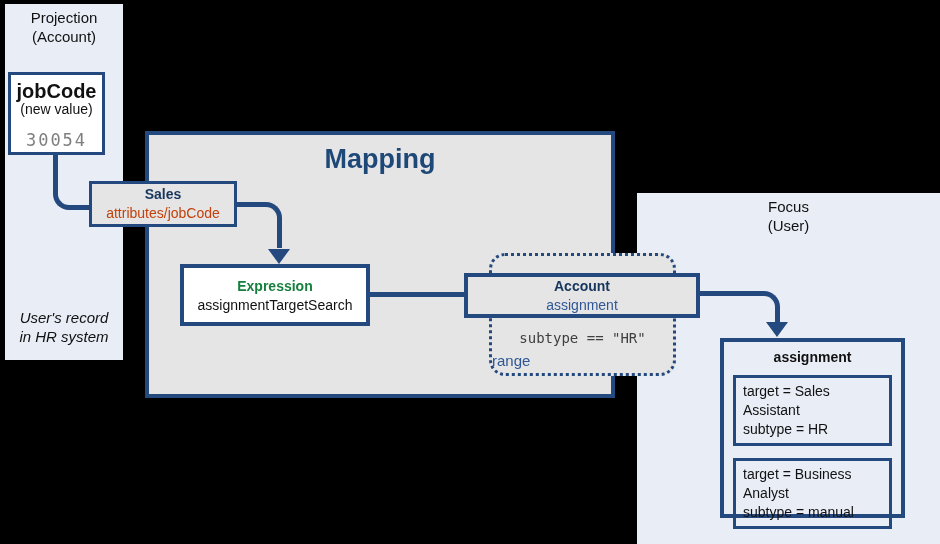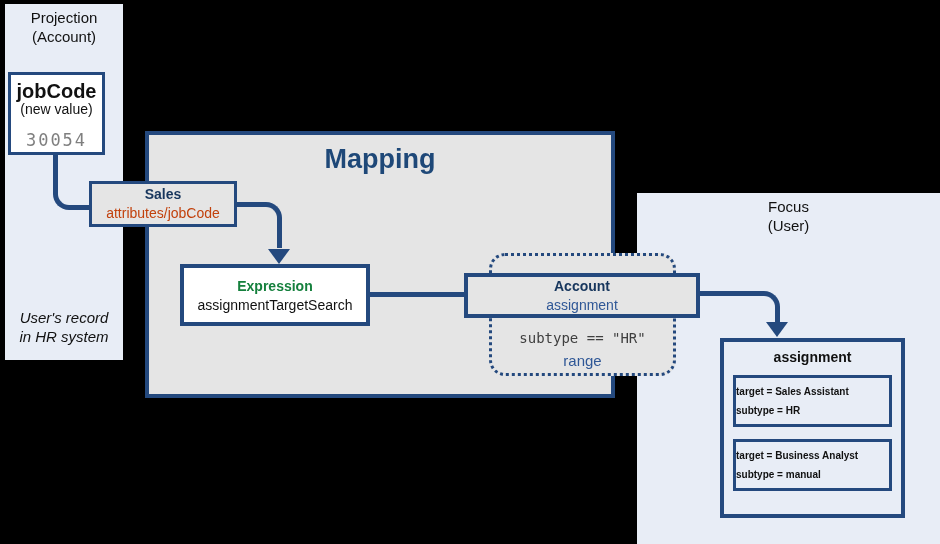--- a/index.html
+++ b/index.html
@@ -96,21 +96,21 @@
     position:absolute;left:489px;top:253px;width:187px;height:123px;
     background:#E5E5E5;border:3px dotted #24497E;border-radius:16px;
     box-sizing:border-box;z-index:3;
   }
   #range-condition{
     position:absolute;left:0;top:74px;width:100%;text-align:center;
     font-family:"DejaVu Sans Mono","Liberation Mono",monospace;
     font-size:14px;color:#3F3F3F;
   }
   #range-label{
-    position:absolute;left:0;top:96px;width:100%;text-align:center;
+    position:absolute;left:0;top:96px;width:100%;text-align:left;
     font-size:15px;color:#2F5796;
   }
 
   
   #target-box{
     position:absolute;left:464px;top:273px;width:236px;height:45px;
     background:#E5E5E5;border:4px solid #24497E;box-sizing:border-box;
     text-align:center;z-index:4;padding-top:0px;
   }
   #target-box .b{font-weight:bold;font-size:14px;color:#17365D;line-height:19px;}
@@ -118,23 +118,22 @@
 
   
   #assignment-box{
     position:absolute;left:83px;top:145px;width:185px;height:180px;
     border:4px solid #24497E;box-sizing:border-box;text-align:center;z-index:4;
   }
   #assignment-box .b{font-weight:bold;font-size:14px;color:#111;margin-top:6px;line-height:18px;}
   #assignment-box .r{font-size:14px;color:#111;line-height:18px;}
   .value-box{
     margin:9px 9px 0 9px;border:3px solid #24497E;box-sizing:border-box;
-    text-align:left;padding:4px 0;font-size:10px;line-height:19px;color:#111;
+    text-align:left;padding:4px 7px;font-size:14px;line-height:19px;color:#111;
     background:transparent;
-    font-weight:bold;
   }
   .value-box.second{margin-top:12px;}
 </style>
 </head>
 <body>
 
 <div class="canvas">
 
   <div id="projection-panel" class="panel">
     <div class="panel-title">

